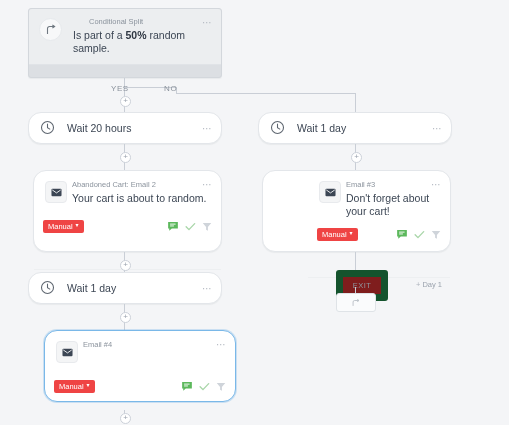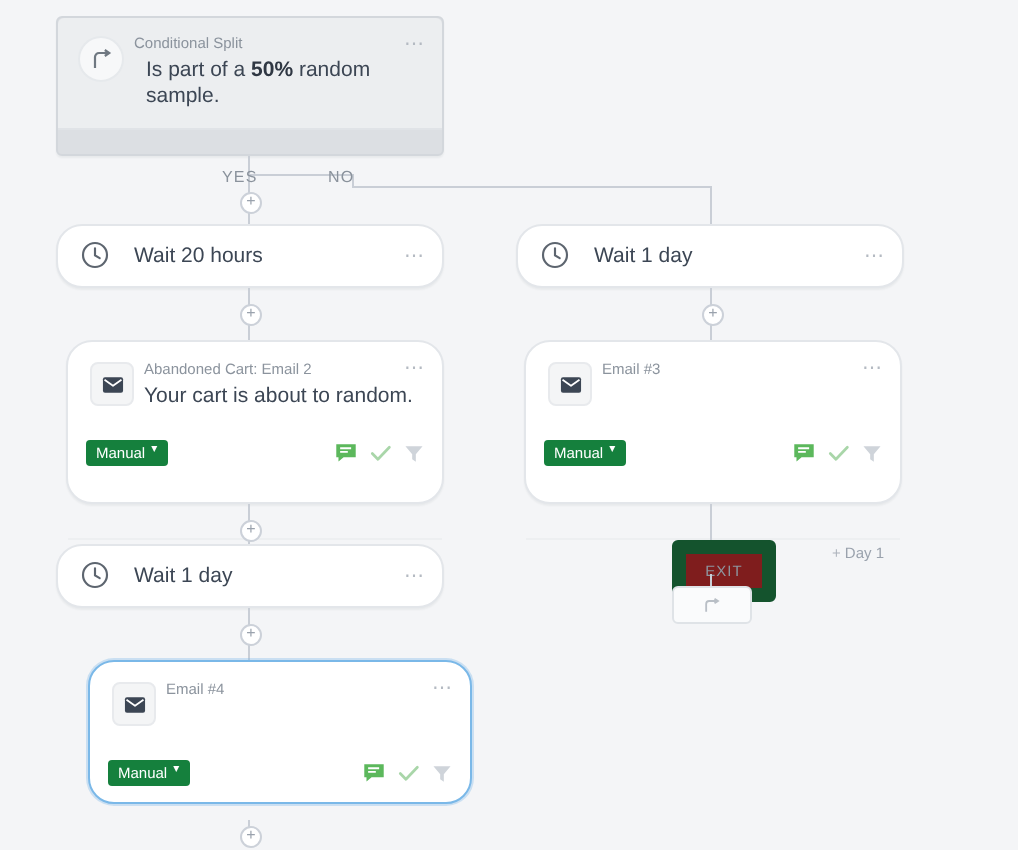--- a/index.html
+++ b/index.html
@@ -39,21 +39,21 @@
 
   
   .split-card{
     background:#dcdfe3;border:1px solid #d3d7dc;border-radius:3px;
   }
   .split-inner{
     background:#eceef0;border-bottom:1px solid #e0e3e7;
     border-radius:3px 3px 0 0;
     padding:8px 10px 9px 10px;position:relative;
   }
-  .split-title{font-size:7.5px;color:#8b939d;margin:0 0 3px 28px;}
+  .split-title{font-size:7.5px;color:#8b939d;margin:0 0 3px 50px;}
   .split-desc{font-size:10.5px;color:#3c4654;margin:0 0 0 34px;line-height:1.25;}
   .split-desc b{font-weight:bold;color:#2f3743;}
 
   .round-icon{
     position:absolute;left:10px;top:9px;
     width:21px;height:21px;border-radius:50%;
     background:#f7f8f9;border:1px solid #e6e9ec;
     display:flex;align-items:center;justify-content:center;
   }
   .sq-icon{
@@ -78,21 +78,21 @@
 
   
   .email-top{position:relative;padding:9px 10px 6px 38px;min-height:30px;}
   .email-title{font-size:7.5px;color:#8b939d;margin:0 0 3px 0;}
   .email-sub{font-size:10.5px;color:#3c4654;margin:0;line-height:1.25;}
   .email-bottom{
     position:relative;display:flex;align-items:center;
     padding:4px 9px 6px 9px;
   }
   .badge{
-    background:#15803d;color:#fff;font-size:7.5px;
+    background:#ef4444;color:#fff;font-size:7.5px;
     padding:2px 5px 2px 5px;border-radius:2px;
     display:inline-flex;align-items:flex-start;gap:3px;cursor:pointer;
     line-height:1.2;
   }
   .badge .caret{font-size:6px;}
   .icon-row{margin-left:auto;display:flex;align-items:center;gap:6px;}
   .icon-row span{display:flex;align-items:center;cursor:pointer;}
   .card-foot{
     border-top:1px solid #edeff1;
     font-size:7.5px;color:#9aa2ad;
@@ -269,29 +269,30 @@
         <path d="M8 4.4V8.2l2.5 1.5" fill="none" stroke="#5d656f" stroke-width="1.15" stroke-linecap="round"></path>
       </svg>
     </span>
     <span class="wait-label">Wait 1 day</span>
     <span class="dots" style="top:11px;">⋯</span>
   </div>
 
   <div class="vline" style="left:355px;top:144px;height:26px;"></div>
   <div class="plusnode" style="left:351px;top:152px;"></div>
 
-  <div class="card" style="left:262px;top:170px;width:189px;height:82px;">
+  <div class="card" style="left:262px;top:170px;width:189px;height:82px;padding-left:45px;">
     <div class="email-top">
       <div class="sq-icon">
         <svg width="11" height="9" viewBox="0 0 14 11">
           <rect x="0.6" y="0.6" width="12.8" height="9.8" rx="1.3" fill="#3c4654"></rect>
           <path d="M1.6 2.2 L7 6 L12.4 2.2" fill="none" stroke="#ffffff" stroke-width="1.1" stroke-linejoin="round"></path>
         </svg>
       </div>
       <div class="email-title">Email #3</div>
+      <div class="email-sub">Don't forget about your cart!</div>
       <div class="dots">⋯</div>
     </div>
     <div class="email-bottom">
       <span class="badge">
         <span>Manual</span>
         <span class="caret">▾</span>
       </span>
       <span class="icon-row">
         <span>
           <svg width="12" height="11" viewBox="0 0 13 12">

